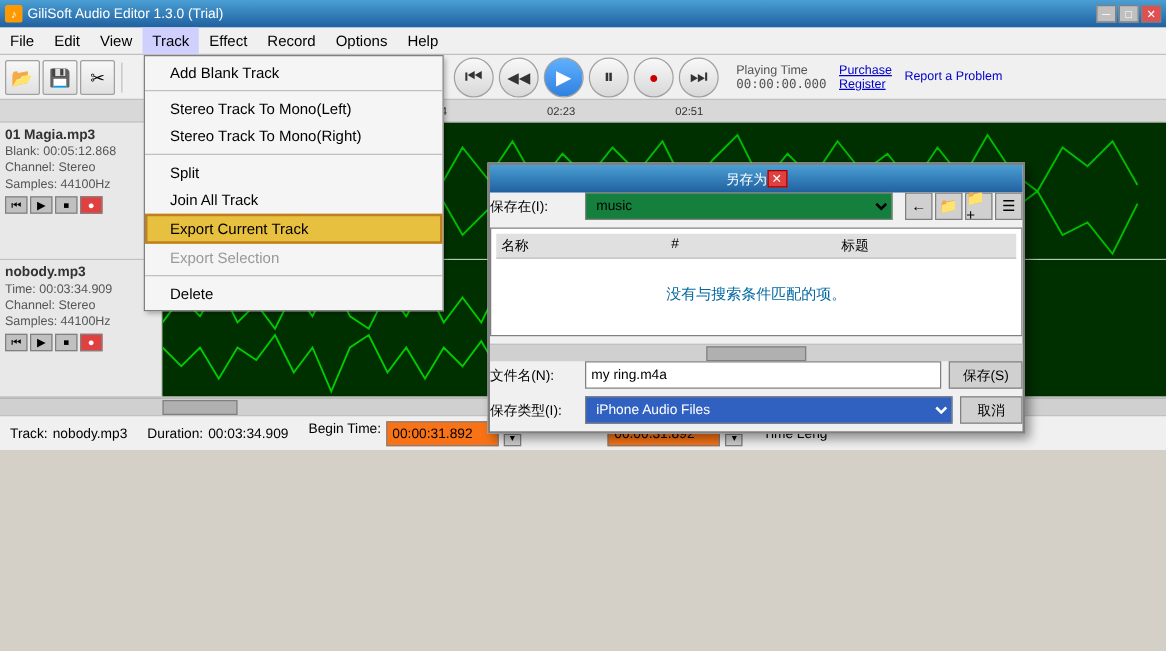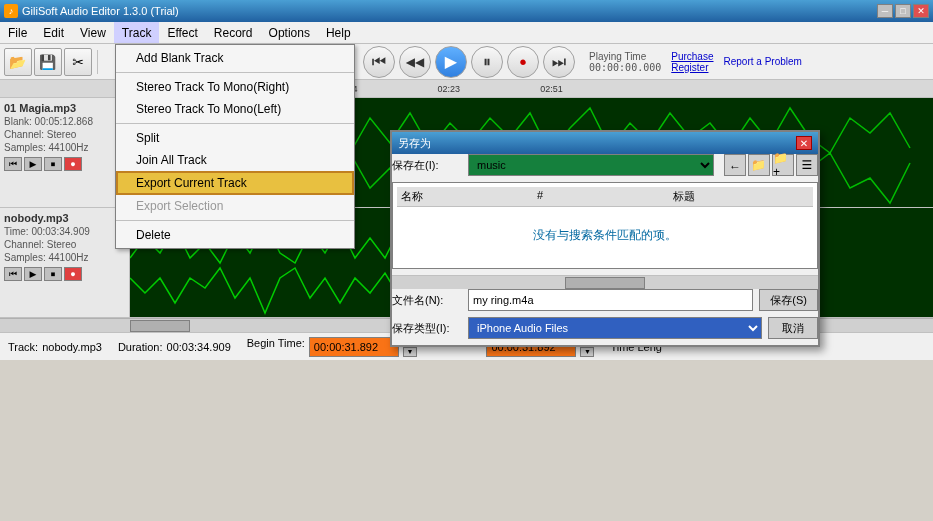--- a/index.html
+++ b/index.html
@@ -61,21 +61,21 @@
     
     .statusbar { height: 28px; background: #f0f0f0; border-top: 1px solid #c0c0c0; display: flex; align-items: center; padding: 0 8px; gap: 16px; font-size: 11px; }
     .status-field { display: flex; align-items: flex-start; gap: 4px; }
     .status-input { height: 20px; border: 1px solid #808080; padding: 0 4px; font-size: 11px; background: #f97316; }
     .status-spin { display: flex; flex-direction: column; }
     .spin-btn { width: 14px; height: 10px; background: #d0d0d0; border: 1px solid #808080; font-size: 7px; display: flex; align-items: center; justify-content: center; cursor: pointer; }
 
     
     .dialog-overlay { position: fixed; top: 0; left: 0; right: 0; bottom: 0; z-index: 200; pointer-events: none; }
     .dialog { position: absolute; top: 130px; left: 390px; width: 430px; background: #f0f0f0; border: 2px solid #808080; box-shadow: 4px 4px 8px rgba(0,0,0,0.4); z-index: 300; }
-    .dialog-titlebar { height: 22px; background: linear-gradient(to bottom, #4a9fd4, #2060a0); display: flex; align-items: center; justify-content: space-between; padding: 0 6px; color: white; font-size: 11px; }
+    .dialog-titlebar { height: 22px; background: linear-gradient(to bottom, #4a9fd4, #2060a0); display: flex; align-items: center; justify-content: center; padding: 0 6px; color: white; font-size: 11px; }
     .dialog-close { width: 16px; height: 14px; background: #e04040; color: white; border: 1px solid #a00000; display: flex; align-items: center; justify-content: center; font-size: 10px; cursor: pointer; }
     .dialog-content { padding: 0; }
     .dialog-row { display: flex; align-items: center; margin-bottom: 6px; gap: 6px; }
     .dialog-label { width: 70px; font-size: 11px; flex-shrink: 0; }
     .dialog-select { flex: 1; height: 22px; border: 1px solid #808080; padding: 0 4px; font-size: 11px; background: #15803d; }
     .dialog-toolbar { display: flex; gap: 2px; margin-left: 4px; }
     .dialog-tool-btn { width: 22px; height: 22px; background: #d0d0d0; border: 1px solid #808080; display: flex; align-items: center; justify-content: center; font-size: 12px; cursor: pointer; }
     .dialog-file-area { width: 100%; min-height: 80px; background: white; border: 1px solid #808080; margin-bottom: 6px; padding: 4px; font-size: 11px; }
     .dialog-col-headers { display: flex; padding: 2px 4px; background: #e0e0e0; border-bottom: 1px solid #c0c0c0; font-size: 11px; }
     .dialog-col { flex: 1; }
@@ -108,22 +108,22 @@
   <div class="menu-item">View</div>
   <div class="menu-item active">Track</div>
   <div class="menu-item">Effect</div>
   <div class="menu-item">Record</div>
   <div class="menu-item">Options</div>
   <div class="menu-item">Help</div>
 
   <div class="dropdown-menu">
     <div class="dropdown-item">Add Blank Track</div>
     <div class="dropdown-separator"></div>
+    <div class="dropdown-item">Stereo Track To Mono(Left)</div>
     <div class="dropdown-item">Stereo Track To Mono(Right)</div>
-    <div class="dropdown-item">Stereo Track To Mono(Left)</div>
     <div class="dropdown-separator"></div>
     <div class="dropdown-item">Split</div>
     <div class="dropdown-item">Join All Track</div>
     <div class="dropdown-item highlighted">Export Current Track</div>
     <div class="dropdown-item disabled">Export Selection</div>
     <div class="dropdown-separator"></div>
     <div class="dropdown-item">Delete</div>
   </div>
 </div>
 

